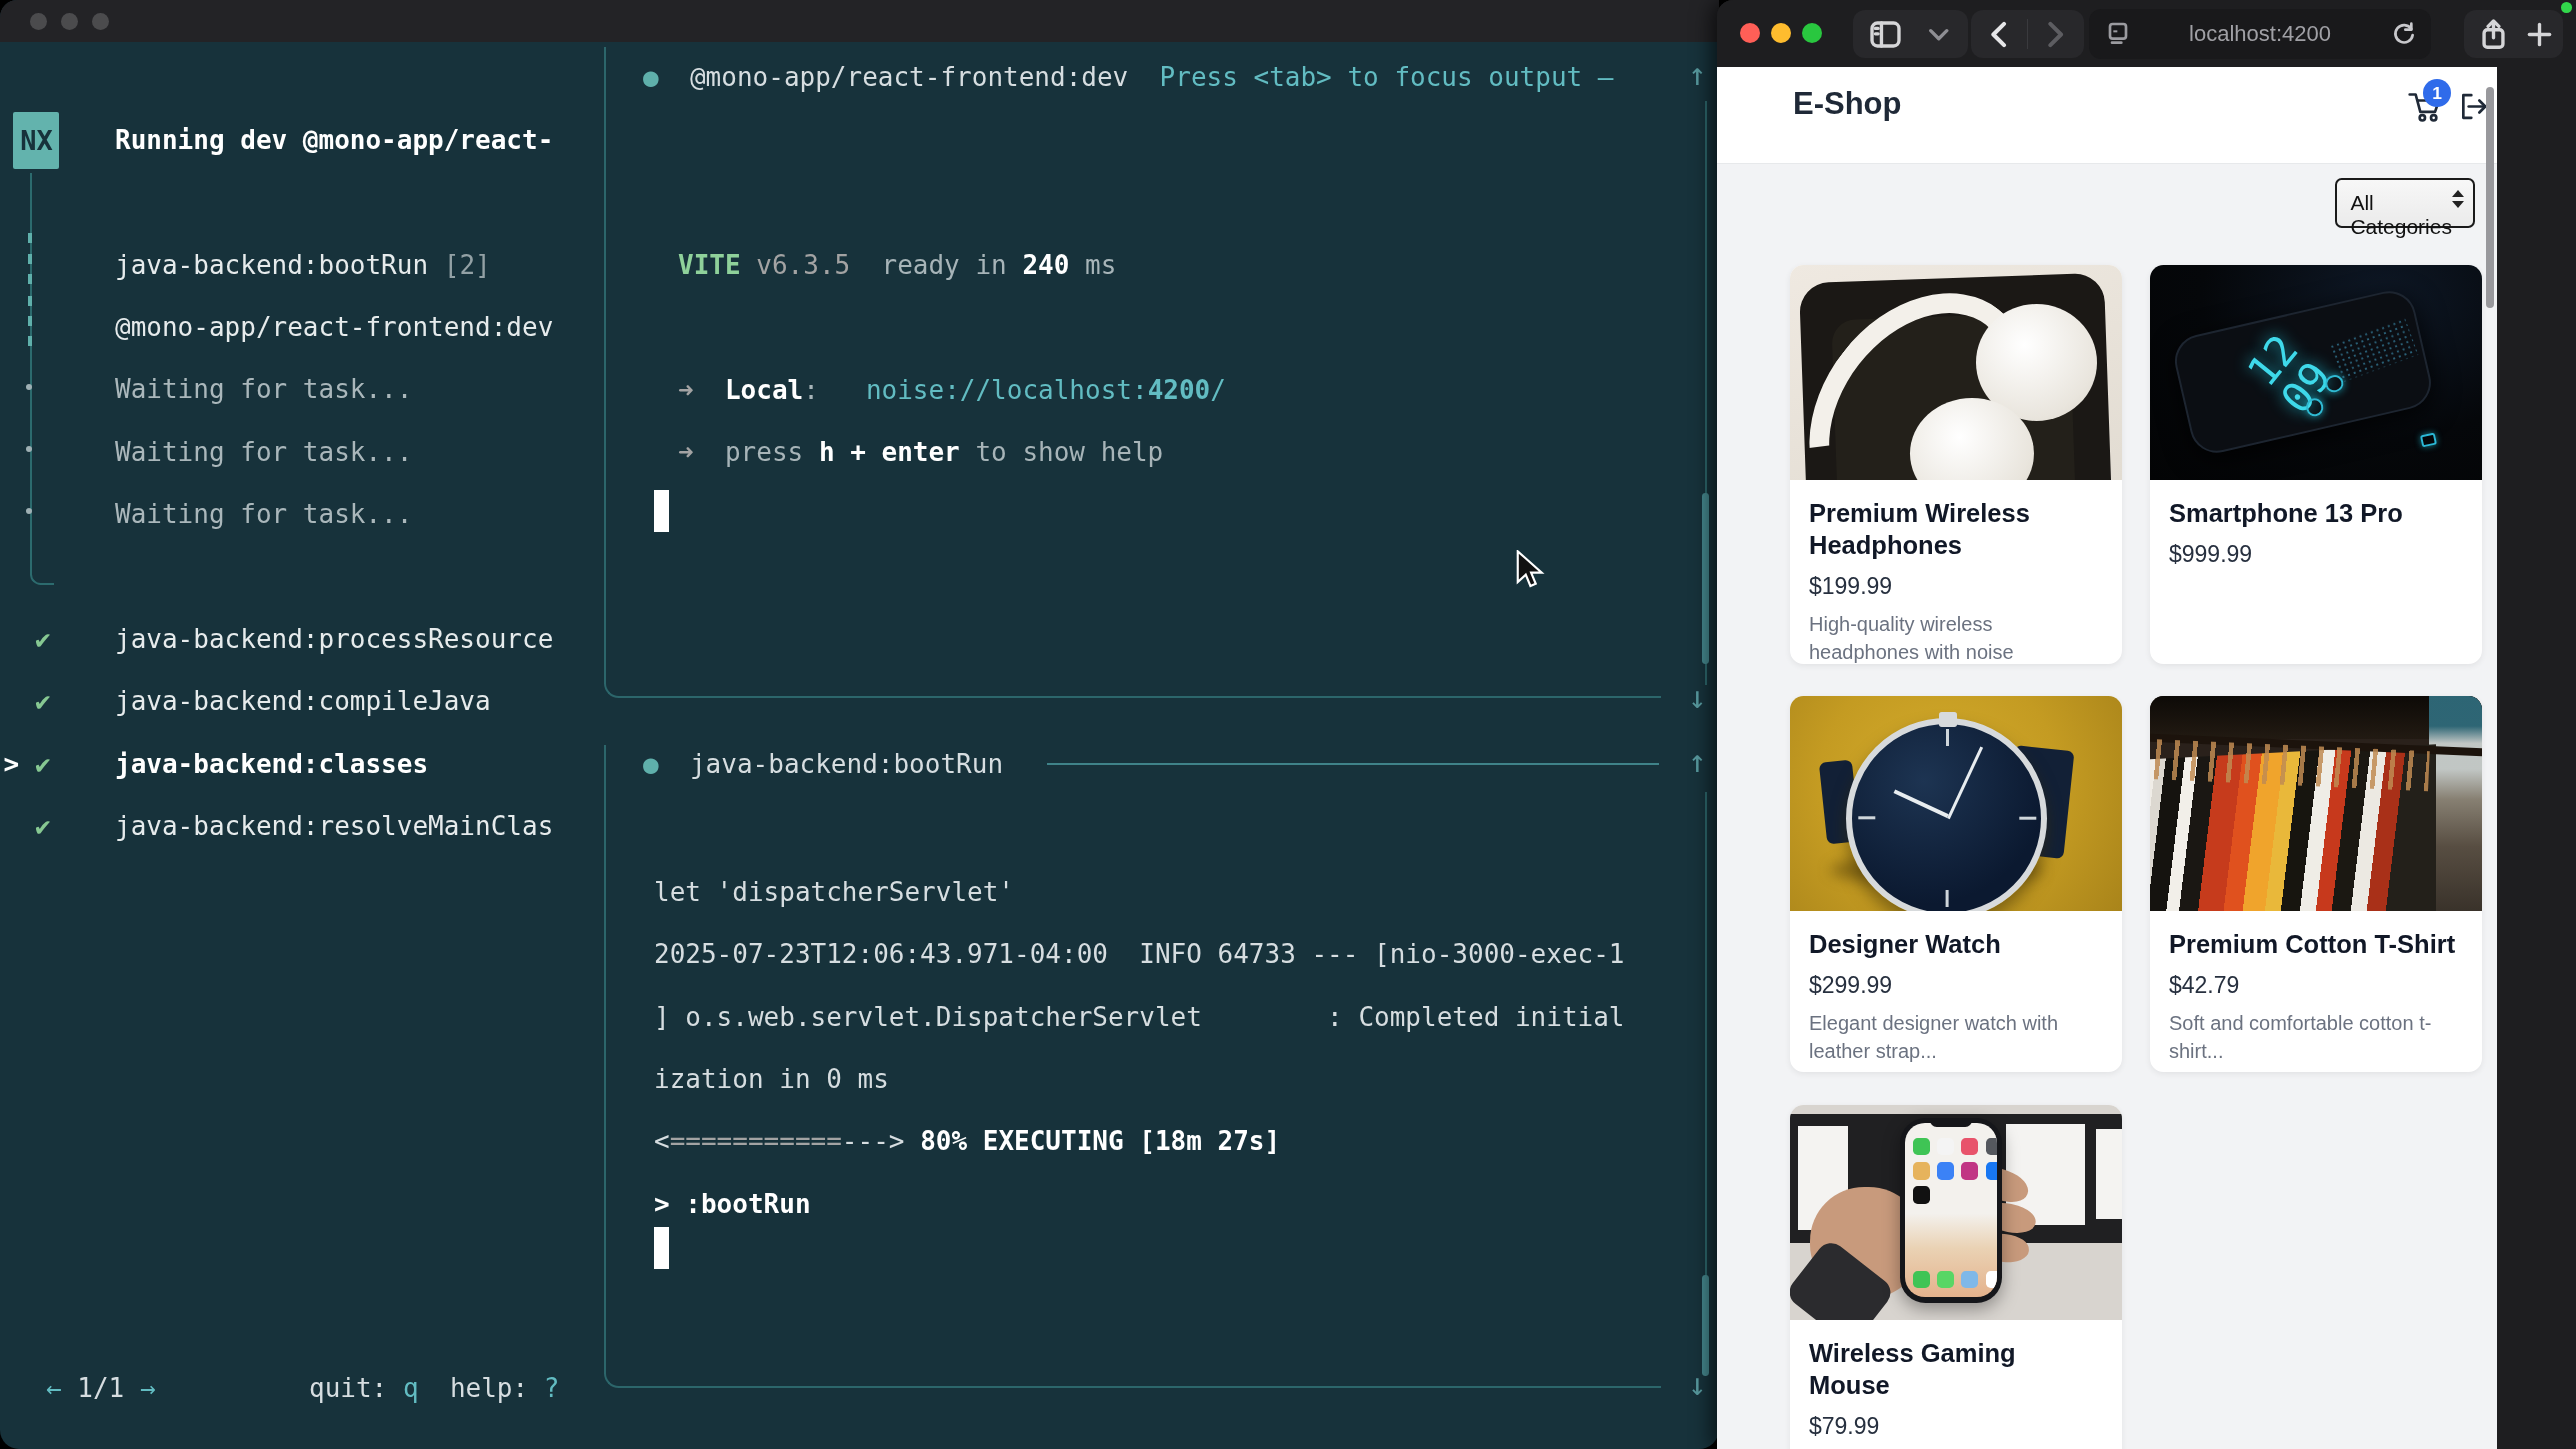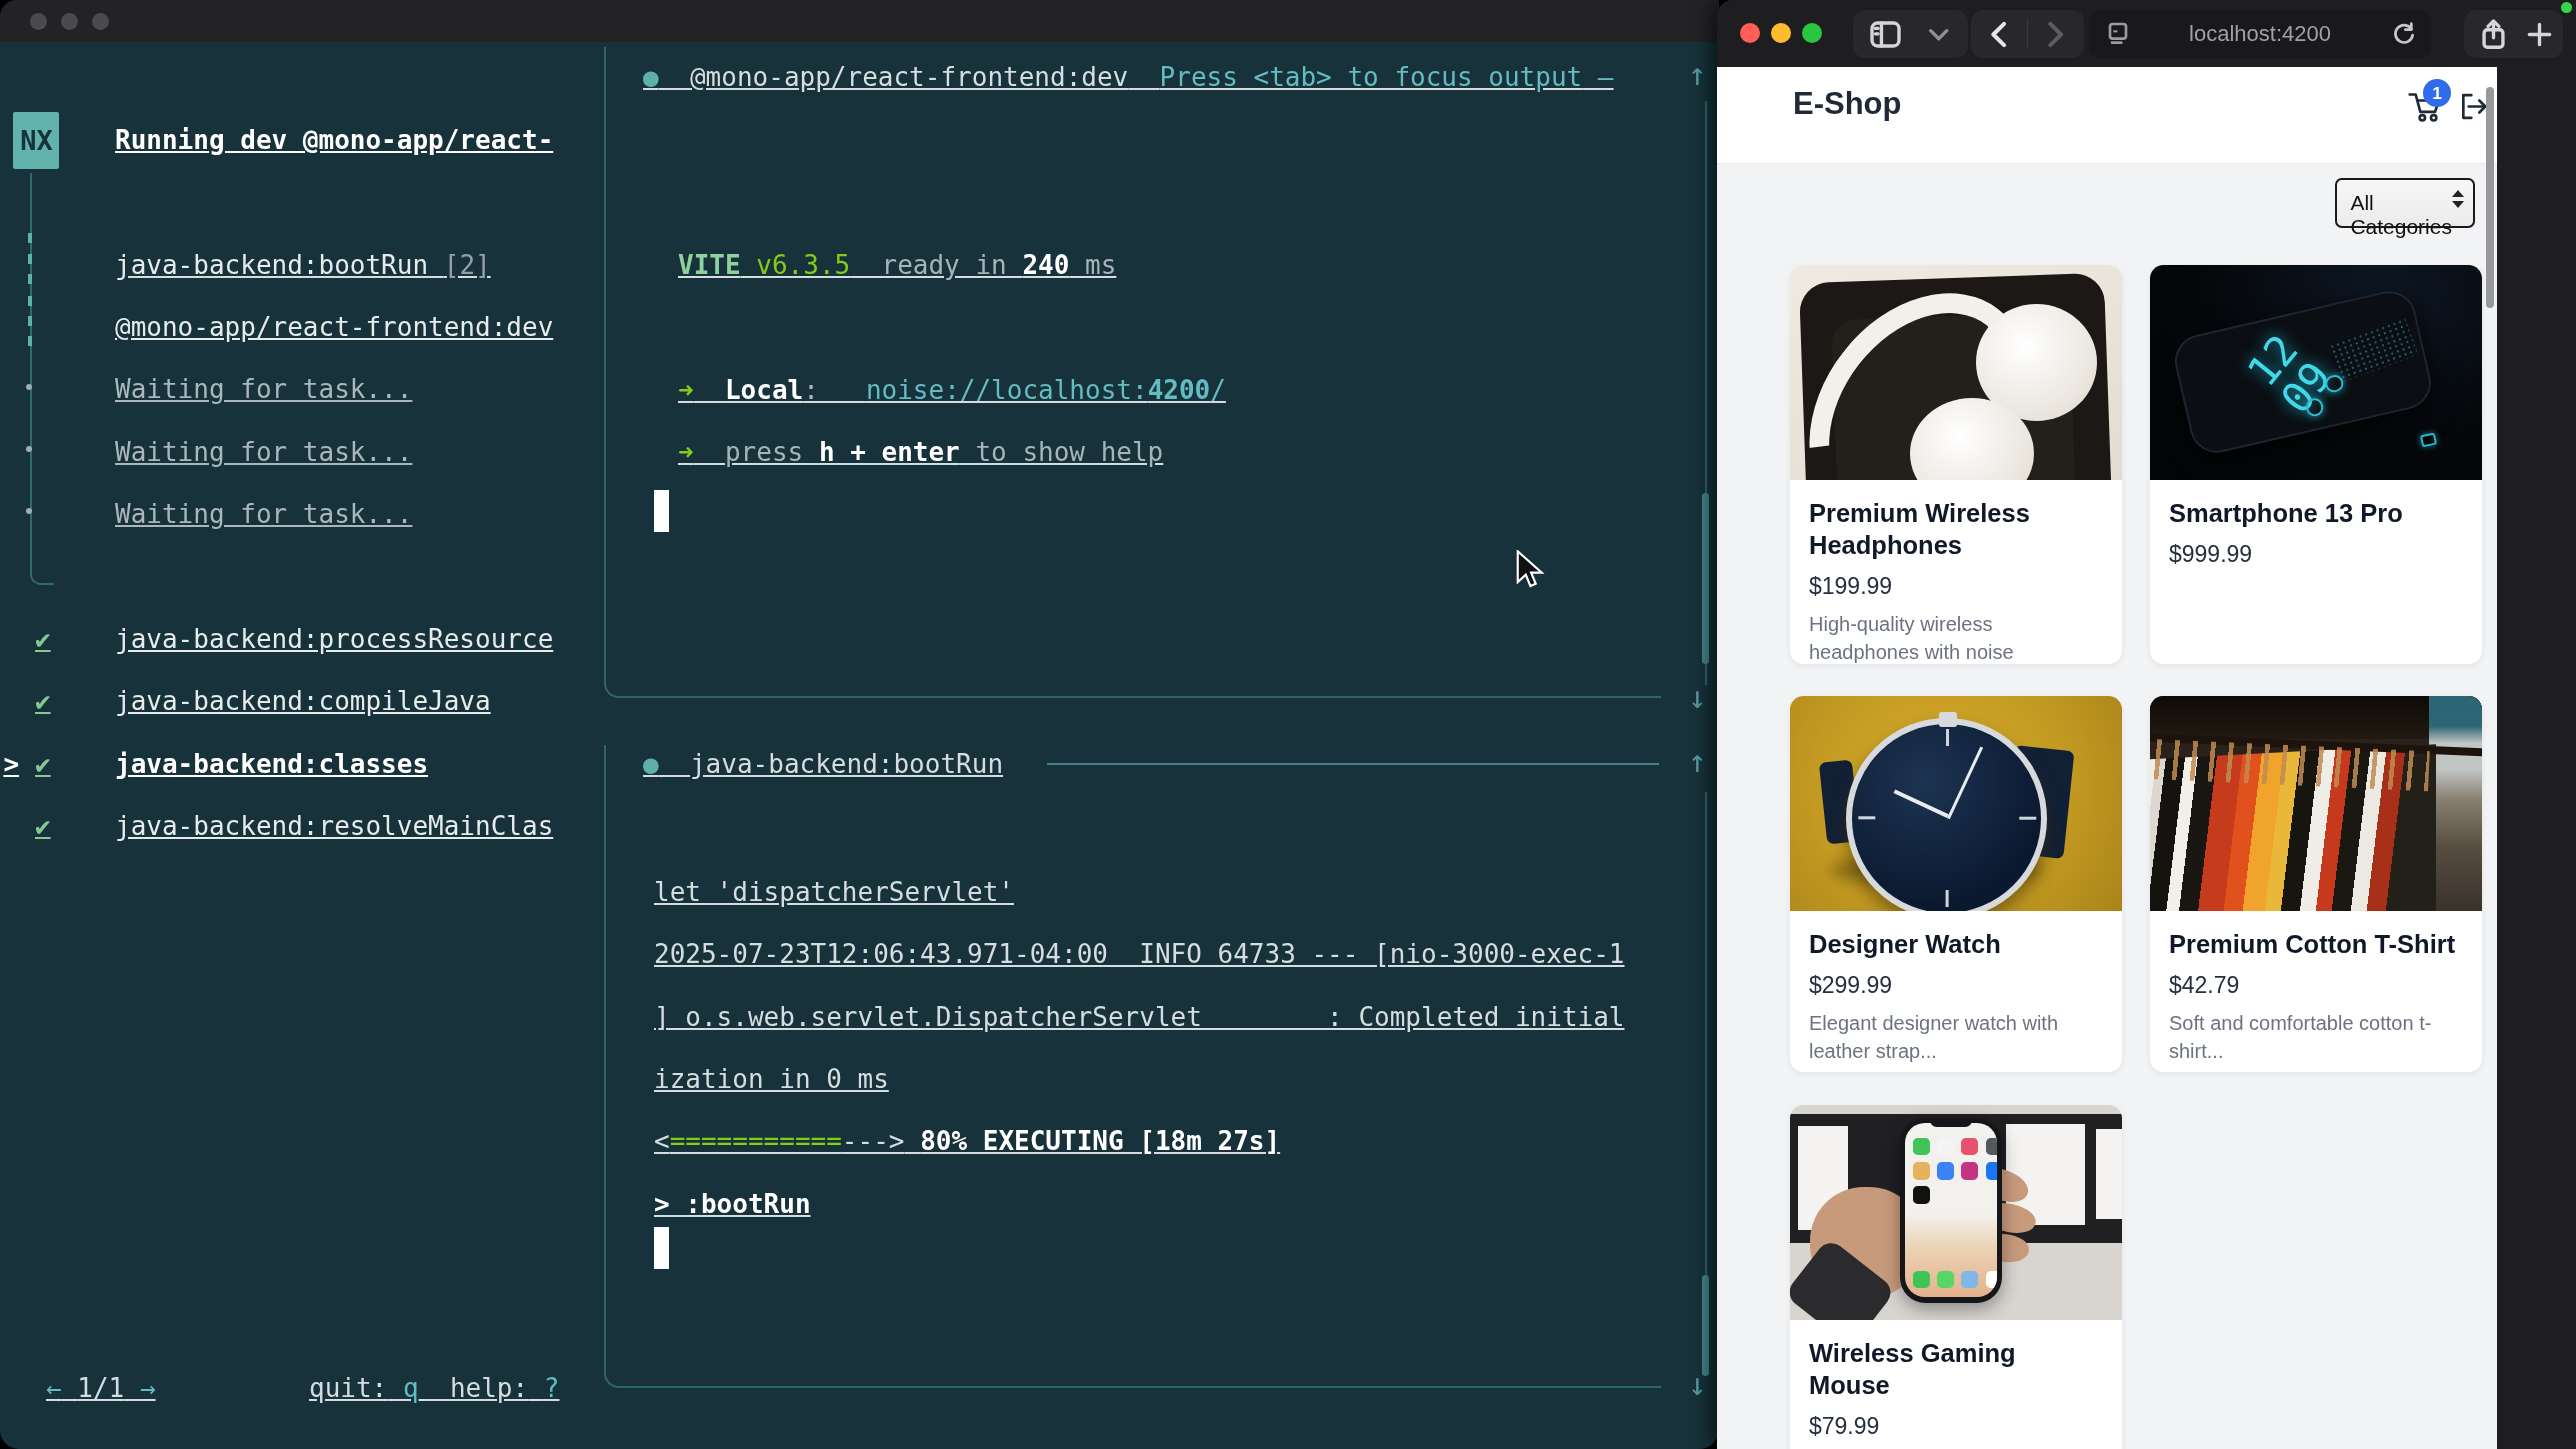--- a/index.html
+++ b/index.html
@@ -3,23 +3,23 @@
 <meta charset="utf-8">
 <style>
   html,body{margin:0;padding:0;background:#000;width:2576px;height:1449px;overflow:hidden;}
   *{box-sizing:border-box;}
   .abs{position:absolute;}
 
   
   .terminal{position:absolute;left:0;top:0;width:1719px;height:1449px;border-radius:17.4px 0 20px 19px;overflow:hidden;background:#17323b;}
   .term-titlebar{position:absolute;left:0;top:0;width:100%;height:42px;background:#232326;}
   .term-dot{position:absolute;top:12.7px;width:17.4px;height:17.4px;border-radius:50%;background:#4b4b4d;}
-  .tl{position:absolute;font:400 26px "DejaVu Sans Mono",monospace;line-height:35px;white-space:pre;color:#d6dde0;text-decoration:underline;}
+  .tl{position:absolute;font:400 26px "DejaVu Sans Mono",monospace;line-height:35px;white-space:pre;color:#d6dde0;}
   .c-w{color:#d6dde0}.c-b{color:#ffffff;font-weight:700}
-  .c-g{color:#84cc16}.c-gb{color:#8fd19a;font-weight:700}
+  .c-g{color:#a3a3a3}.c-gb{color:#8fd19a;font-weight:700}
   .c-t{color:#62bcc2}.c-tb{color:#62bcc2;font-weight:700}
   .c-d{color:#a7b4b8}.c-mut{color:#93a1a5}.c-bul{color:#5fb0ab}
   .tl.bold{font-weight:700;color:#fff;}
   .sb-text{color:#e6ebec;}
   .waiting{color:#aab7bb;}
   .check{color:#86c892;}
   .tree-line{position:absolute;left:29.5px;top:173px;width:2px;height:394px;background:#2c6b6e;}
   .tree-corner{position:absolute;left:29.5px;top:566px;width:24px;height:19px;border-left:2px solid #2c6b6e;border-bottom:2px solid #2c6b6e;border-bottom-left-radius:10.7px;}
   .tree-dot{position:absolute;left:27.5px;width:4.7px;height:10px;background:#5fb0ab;}
   .wait-bullet{position:absolute;left:25.5px;width:6px;height:6px;border-radius:50%;background:#9fb0b4;}

